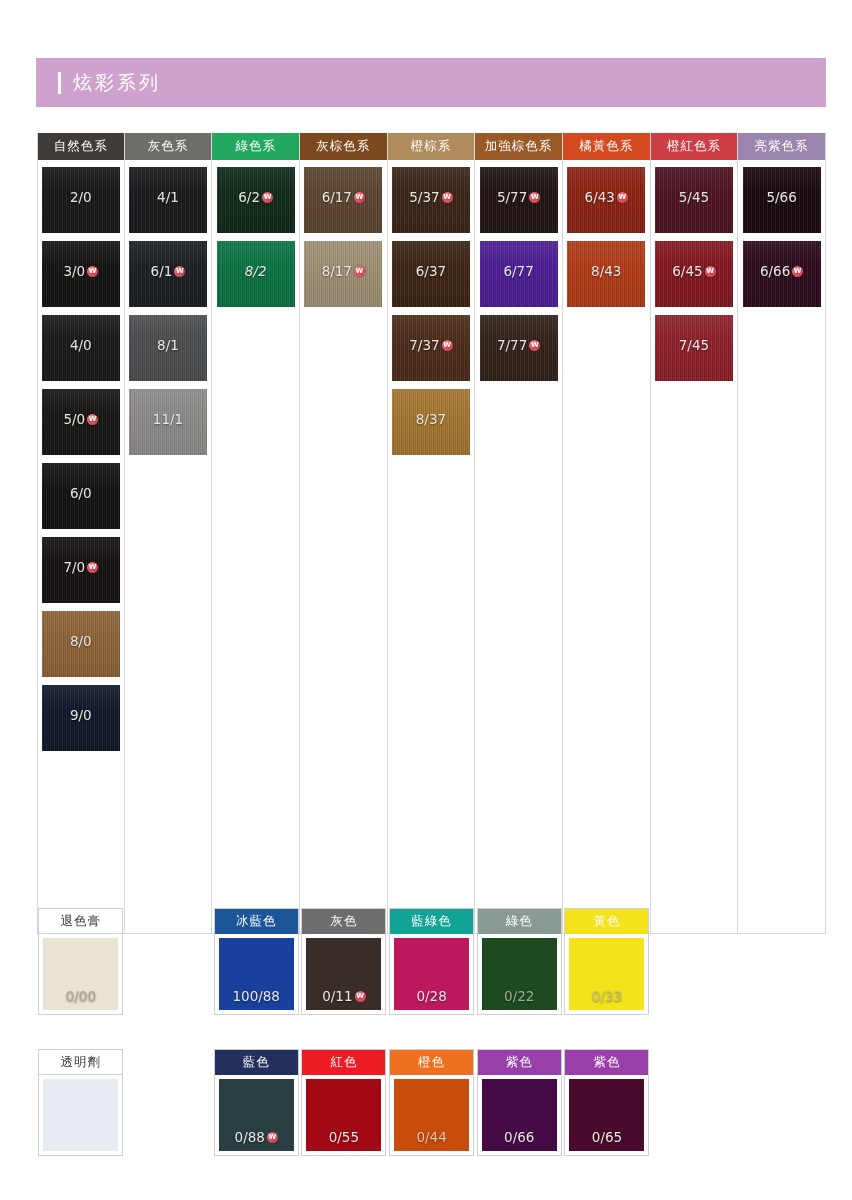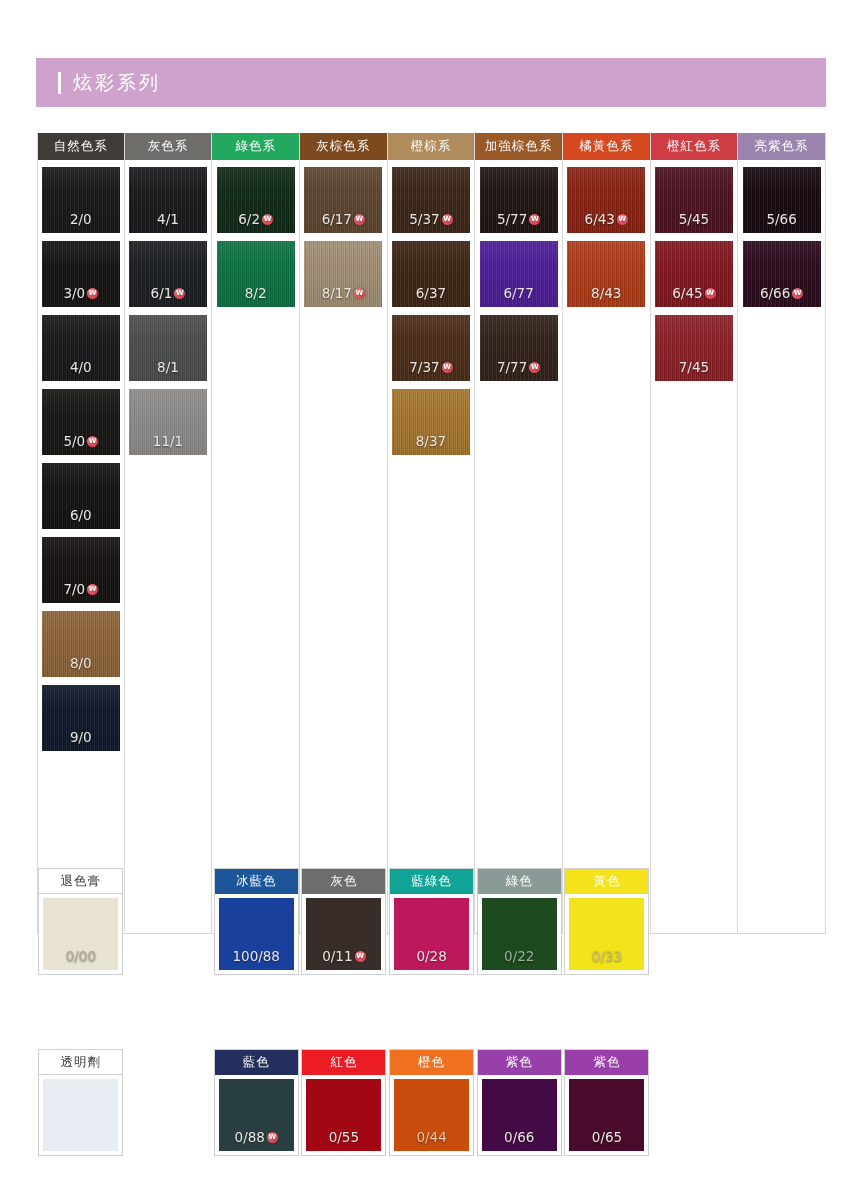--- a/index.html
+++ b/index.html
@@ -76,21 +76,21 @@
     padding-top: 4px;
     border-bottom: 1px solid #d8d8d8;
     box-sizing: border-box;
   }
   .swatch {
     width: 78px;
     height: 66px;
     margin-bottom: 8px;
     position: relative;
     display: flex;
-    align-items: flex-end;
+    align-items: center;
     justify-content: center;
     box-sizing: border-box;
   }
   .swatch .strands {
     position: absolute;
     left: 0; top: 0; right: 0; bottom: 0;
     background-image: repeating-linear-gradient(
         90deg,
         rgba(255,255,255,0.085) 0px,
         rgba(255,255,255,0.085) 1px,
@@ -139,21 +139,21 @@
   }
 
   
   .bottom-row {
     position: absolute;
     left: 37px;
     width: 790px;
     display: flex;
     gap: 0;
   }
-  #bottom-row-1 { top: 868px; }
+  #bottom-row-1 { top: 908px; }
   #bottom-row-2 { top: 1049px; }
 
   .prod-cell {
     width: 87.7px;
     display: flex;
     flex-direction: column;
     align-items: center;
   }
   .prod-card {
     width: 85px;
@@ -304,21 +304,21 @@
       <div class="col-header" style="background: rgb(34, 168, 95);">綠色系</div>
       <div class="col-body">
         <div class="swatch" style="background: rgb(15, 42, 23);">
           <div class="strands"></div>
           <div class="shade"></div>
           <div class="swatch-label">
             <span>6/2</span>
             <span class="w-badge">W</span>
           </div>
         </div>
-        <div class="swatch" style="background: rgb(10, 115, 66);">
+        <div class="swatch" style="background: rgb(10, 115, 66); font-style: italic;">
           <div class="strands"></div>
           <div class="shade"></div>
           <div class="swatch-label">
             <span>8/2</span>
           </div>
         </div>
       </div>
     </div>
     <div class="grid-col">
       <div class="col-header" style="background: rgb(124, 74, 30);">灰棕色系</div>

